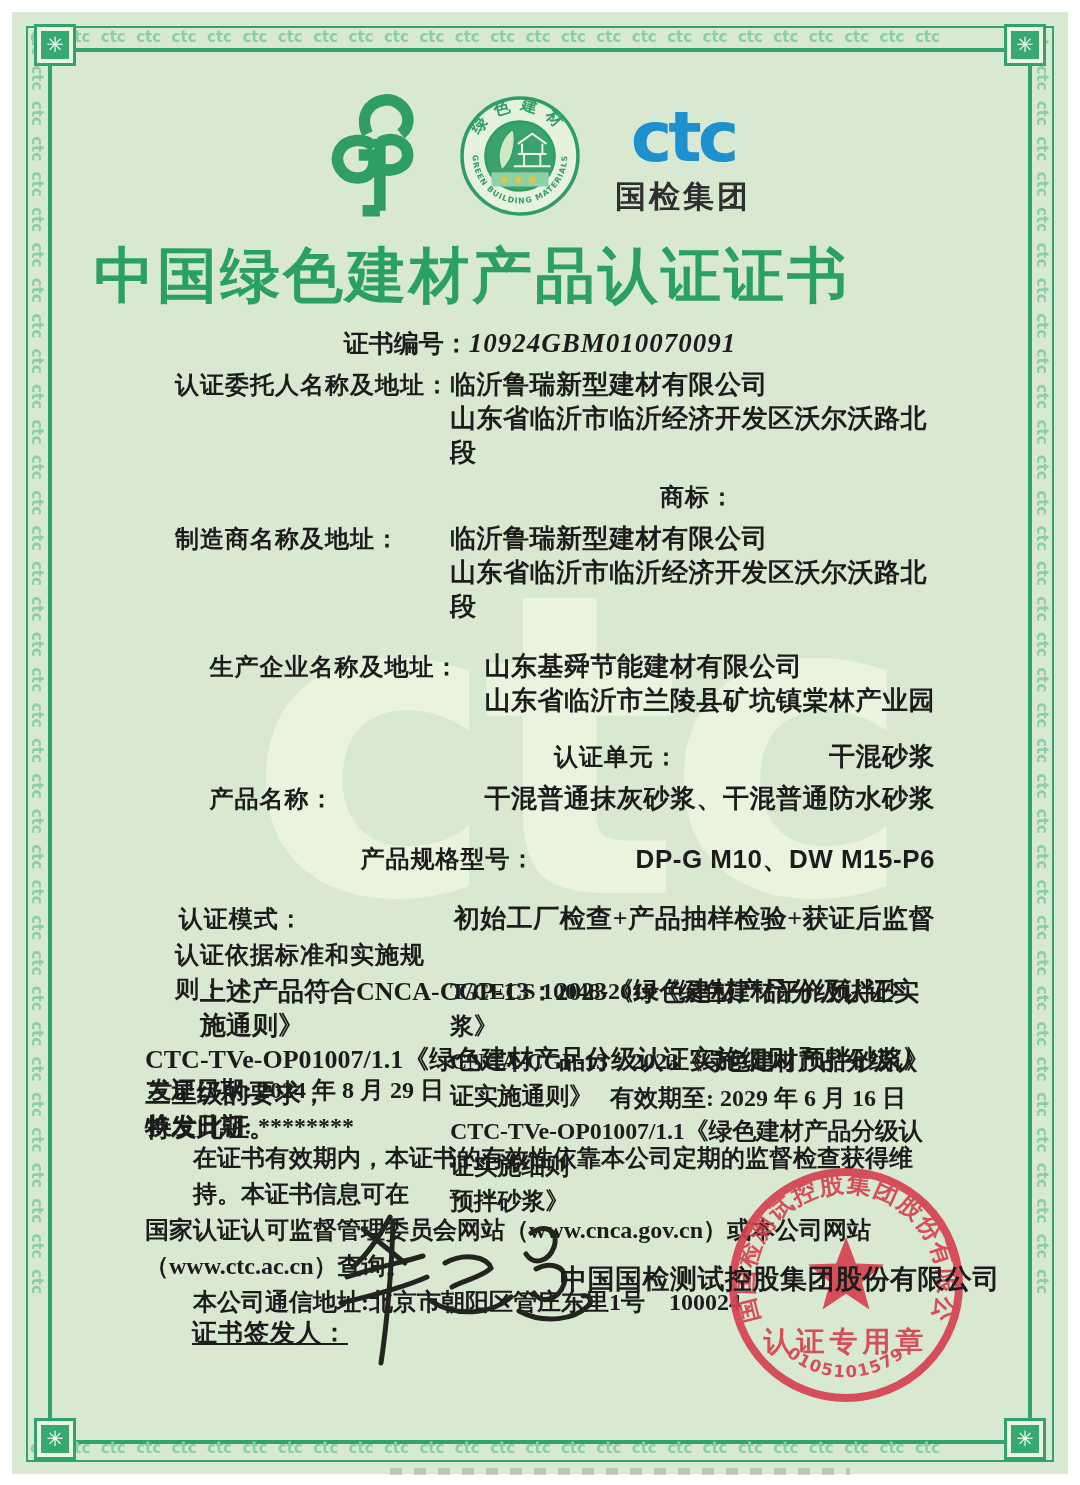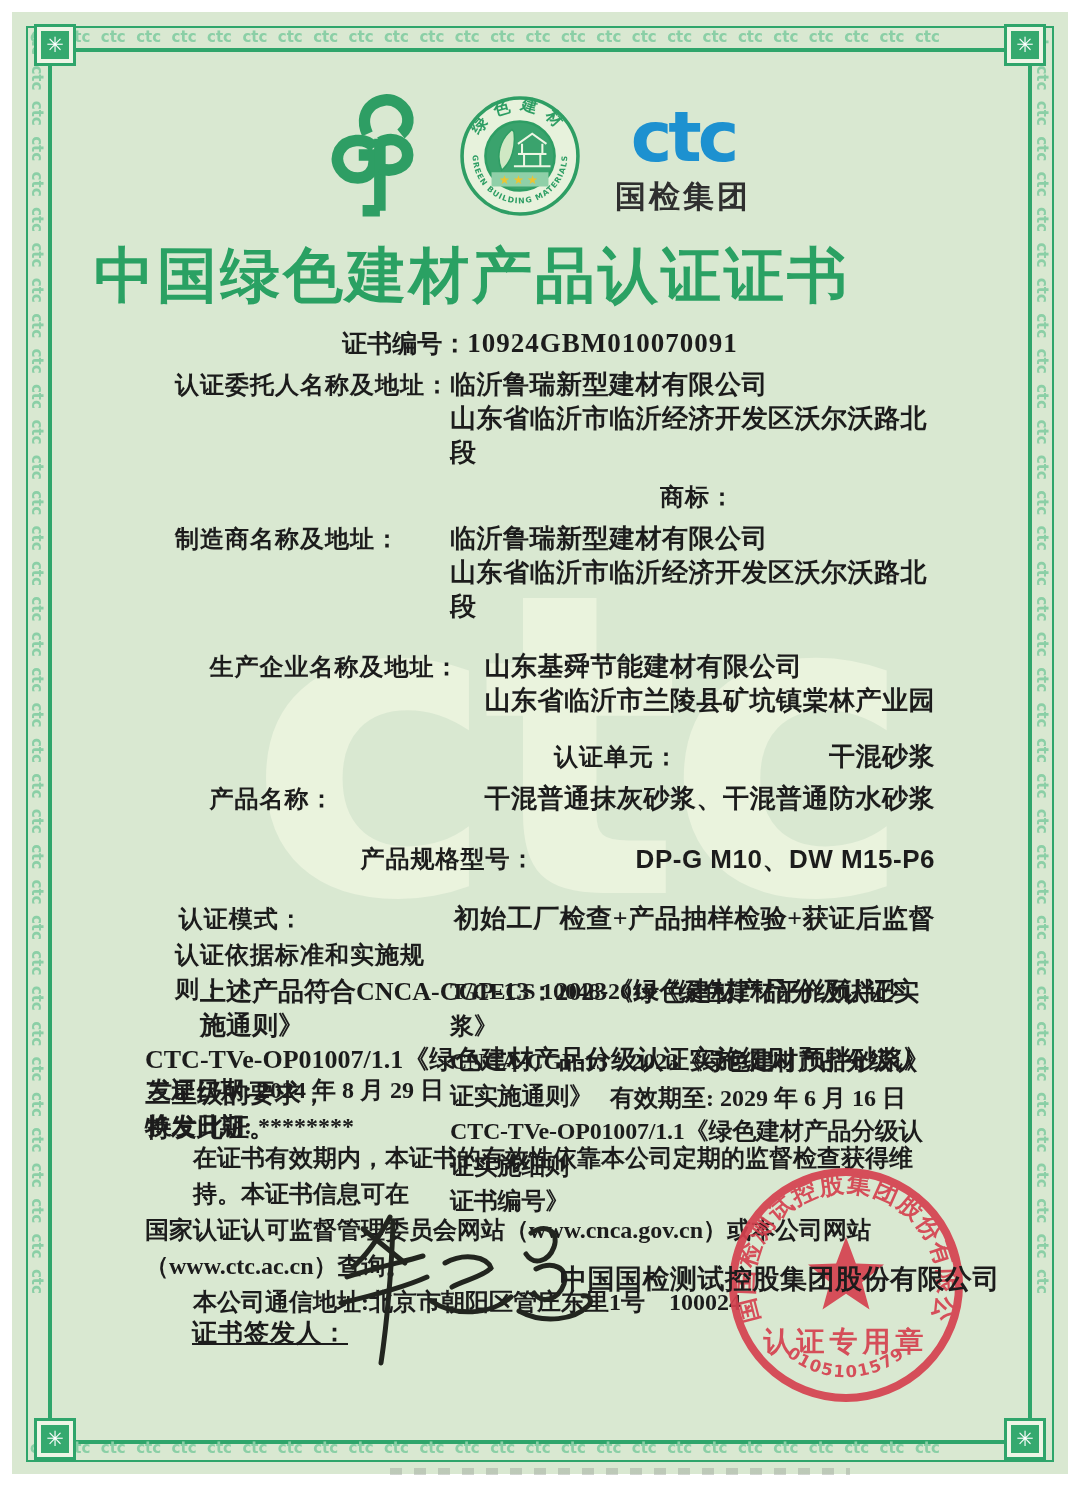--- a/index.html
+++ b/index.html
@@ -34,21 +34,21 @@
   .logos{position:absolute;left:0;top:88px;width:1080px;display:flex;justify-content:center;
          align-items:center;gap:34px;z-index:4;}
   .ctc-logo{display:flex;flex-direction:column;align-items:center;margin-top:6px;}
   .ctc-word{font:800 70px/0.9 "DejaVu Sans",sans-serif;color:#1d91d0;letter-spacing:-4px;}
   .ctc-cn{font:700 31px/1 "Liberation Sans",sans-serif;color:#2f2f2f;letter-spacing:3px;margin-top:12px;}
 
   .title{position:absolute;left:0;top:240px;width:944px;text-align:center;z-index:4;
          font:700 60px/1.2 "Liberation Serif",serif;color:#2aa163;letter-spacing:3px;margin:0;}
   .certno{position:absolute;left:0;top:326px;width:1080px;text-align:center;z-index:4;
           font:700 25px/1.3 "Liberation Serif",serif;}
-  .certno .num{font-size:27px;letter-spacing:1px;}
+  .certno .num{font-size:27px;letter-spacing:1px;font-style:italic;}
 
   
   .fields{position:absolute;left:175px;top:368px;width:760px;z-index:4;}
   .frow{display:flex;align-items:flex-start;justify-content:flex-end;}
   .flabel{width:275px;flex:0 0 275px;font:700 24px/34px "Liberation Serif",serif;letter-spacing:1px;}
   .fval{font:700 26px/34px "Liberation Serif",serif;letter-spacing:0.5px;}
   .fval.std{font:700 24px/35px "Liberation Serif",serif;letter-spacing:-0.2px;margin-top:36px;}
   .mono{font-family:Liberation Sans, sans-serif;}
 
   .compliance{position:absolute;left:145px;top:975px;width:800px;z-index:4;
@@ -189,21 +189,21 @@
     <div class="frow" style="margin-bottom:2px">
       <div class="flabel">认证模式：</div>
       <div class="fval">初始工厂检查+产品抽样检验+获证后监督</div>
     </div>
     <div class="frow">
       <div class="flabel">认证依据标准和实施规则：</div>
       <div class="fval std mono">
         <div>T/CECS 10048-2019《绿色建材评价 预拌砂浆》</div>
         <div>CNCA-CGP-13：2023《绿色建材产品分级认证实施通则》</div>
         <div>CTC-TVe-OP01007/1.1《绿色建材产品分级认证实施细则</div>
-        <div>证书编号》</div>
+        <div>预拌砂浆》</div>
       </div>
     </div>
   </div>
 
   <div class="compliance">
     <div class="ind">上述产品符合CNCA-CGP-13：2023《绿色建材产品分级认证实施通则》</div>
     <div class="mono-mix">CTC-TVe-OP01007/1.1《绿色建材产品分级认证实施细则 预拌砂浆》三星级的要求，</div>
     <div>特发此证。</div>
   </div>
 

